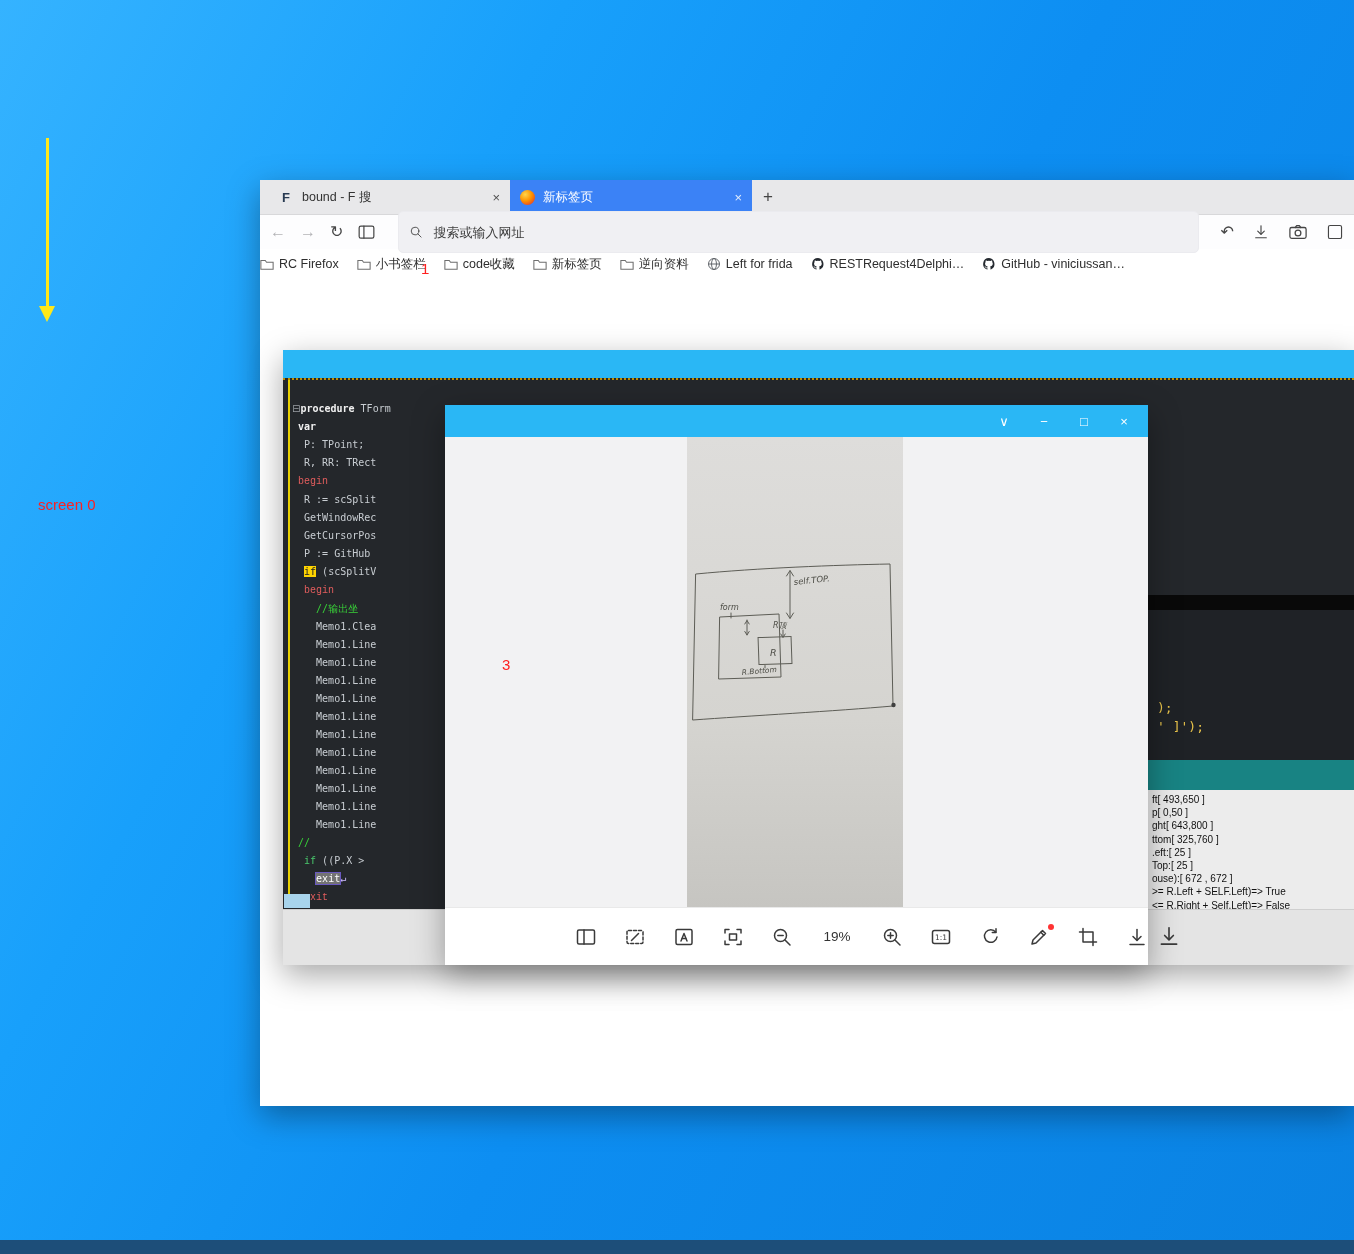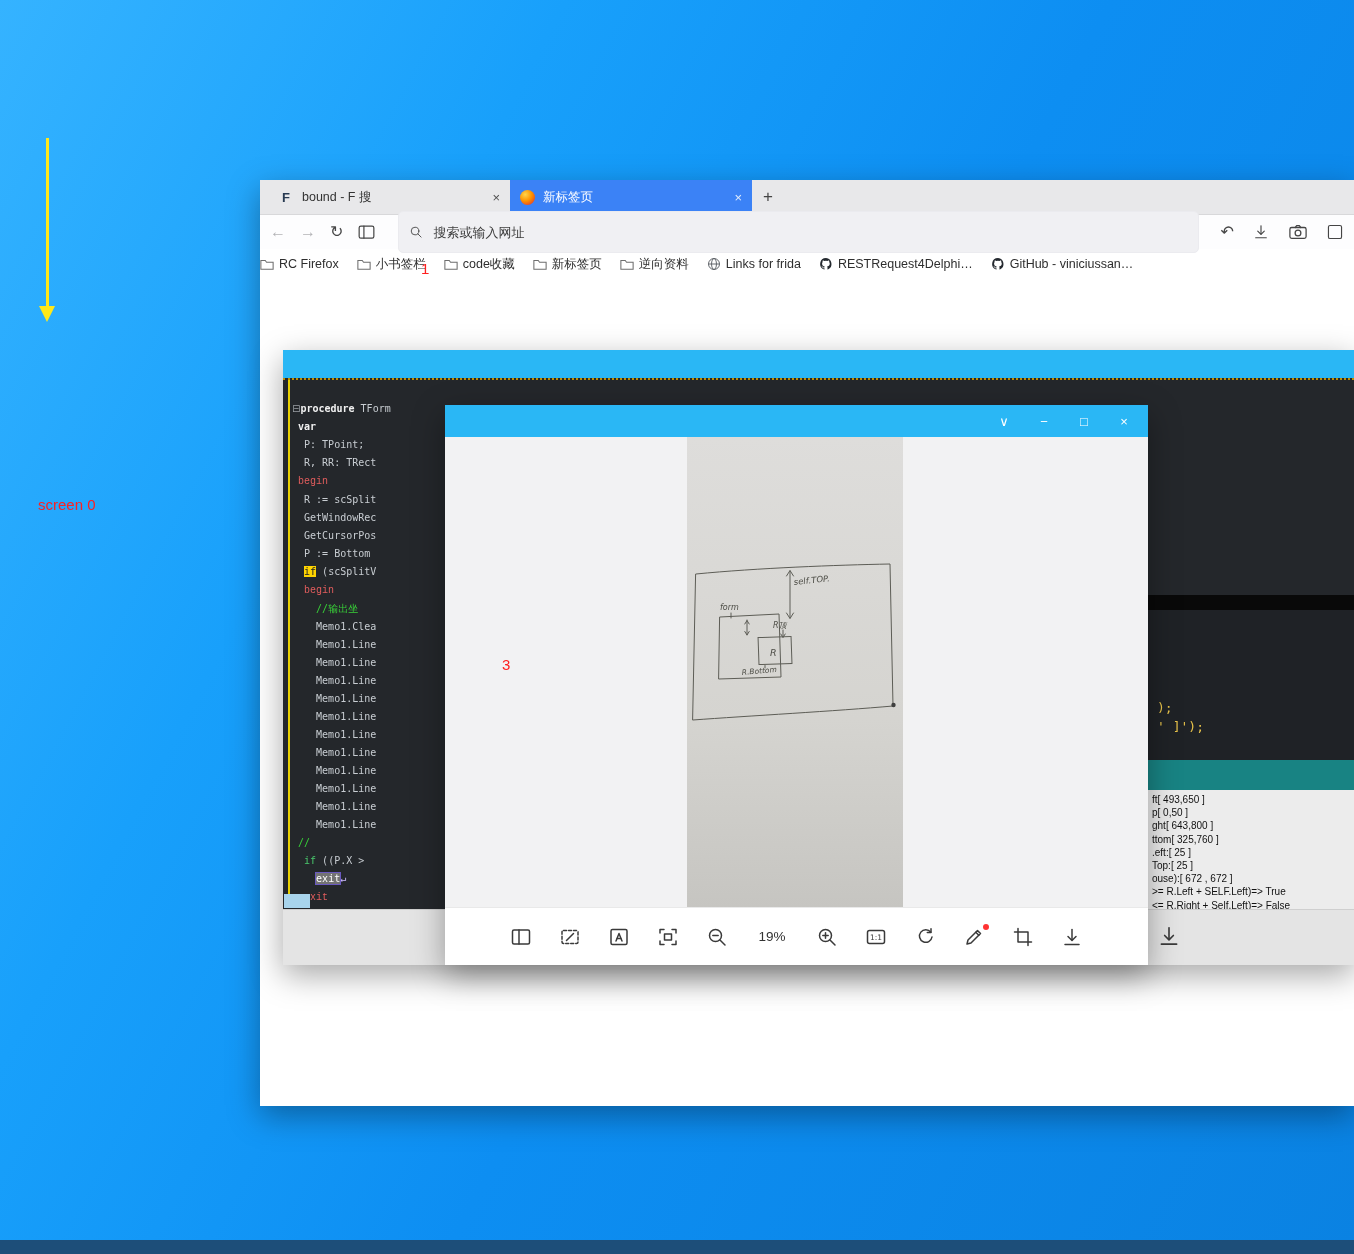--- a/index.html
+++ b/index.html
@@ -64,21 +64,21 @@
     border-top:1px solid #cfcfcf;}
   .ide-bottom .dl{position:absolute;left:874px;top:14px;}
   
   .viewer{left:445px;top:405px;width:703px;height:560px;z-index:30;background:#f2f2f3;}
   .v-titlebar{height:32px;background:#2ab7f5;display:flex;align-items:center;
     justify-content:flex-end;gap:24px;padding-right:16px;color:#fff;font-size:13px;}
   .v-ctl{width:16px;text-align:center;line-height:1;}
   .v-content{position:absolute;left:0;right:0;top:32px;bottom:57px;background:#f2f2f3;overflow:hidden;}
   .photo{position:absolute;left:242px;top:0;width:216px;height:471px;}
   .v-toolbar{position:absolute;left:0;right:0;bottom:0;height:57px;background:#fff;
-    border-top:1px solid #e9e9e9;display:flex;align-items:center;justify-content:center;gap:27px;}
+    border-top:1px solid #e9e9e9;display:flex;align-items:center;justify-content:flex-end;gap:27px;}
   .v-toolbar svg{display:block;}
   .zoom-label{font-size:13.5px;color:#333;min-width:34px;text-align:center;}
   .edit-wrap{position:relative;}
   .edit-dot{position:absolute;top:-2px;right:-4px;width:6px;height:6px;border-radius:50%;background:#f33;}
   
   .annot{position:absolute;z-index:99;pointer-events:none;}
   .arrow-line{left:46px;top:138px;width:3px;height:168px;background:#ffe81a;}
   .arrow-head{left:39px;top:306px;width:0;height:0;border-left:8px solid transparent;
     border-right:8px solid transparent;border-top:16px solid #ffe81a;}
   .red-label{color:#ff2020;font-size:15px;}
@@ -171,21 +171,21 @@
           <path d="M1 2.5 h5 l1.5 2 H15 v8 H1 z"></path>
         </svg>
         <span class="bm-label">逆向资料</span>
       </span>
       <span class="bm">
         <svg width="14" height="14" viewBox="0 0 16 16" fill="none" stroke="#5f6368" stroke-width="1.1">
           <circle cx="8" cy="8" r="6.3"></circle>
           <ellipse cx="8" cy="8" rx="2.8" ry="6.3"></ellipse>
           <path d="M1.7 8 h12.6"></path>
         </svg>
-        <span class="bm-label">Links for frida</span>
+        <span class="bm-label">Left for frida</span>
       </span>
       <span class="bm">
         <svg width="14" height="14" viewBox="0 0 16 16">
           <path fill="#24292f" d="M8 1.2a6.8 6.8 0 0 0-2.2 13.2c.3.1.5-.1.5-.3v-1.2c-1.9.4-2.3-.9-2.3-.9-.3-.8-.8-1-.8-1-.6-.4 0-.4 0-.4.7 0 1 .7 1 .7.6 1.1 1.6.8 2 .6 0-.5.2-.8.4-1-1.5-.2-3.1-.8-3.1-3.4 0-.7.3-1.3.7-1.8-.1-.2-.3-.9.1-1.8 0 0 .6-.2 1.9.7a6.5 6.5 0 0 1 3.4 0c1.3-.9 1.9-.7 1.9-.7.4.9.2 1.6.1 1.8.4.5.7 1.1.7 1.8 0 2.6-1.6 3.2-3.1 3.4.2.2.5.6.5 1.2v1.8c0 .2.2.4.5.3A6.8 6.8 0 0 0 8 1.2z"></path>
         </svg>
         <span class="bm-label">RESTRequest4Delphi…</span>
       </span>
       <span class="bm">
         <svg width="14" height="14" viewBox="0 0 16 16">
           <path fill="#24292f" d="M8 1.2a6.8 6.8 0 0 0-2.2 13.2c.3.1.5-.1.5-.3v-1.2c-1.9.4-2.3-.9-2.3-.9-.3-.8-.8-1-.8-1-.6-.4 0-.4 0-.4.7 0 1 .7 1 .7.6 1.1 1.6.8 2 .6 0-.5.2-.8.4-1-1.5-.2-3.1-.8-3.1-3.4 0-.7.3-1.3.7-1.8-.1-.2-.3-.9.1-1.8 0 0 .6-.2 1.9.7a6.5 6.5 0 0 1 3.4 0c1.3-.9 1.9-.7 1.9-.7.4.9.2 1.6.1 1.8.4.5.7 1.1.7 1.8 0 2.6-1.6 3.2-3.1 3.4.2.2.5.6.5 1.2v1.8c0 .2.2.4.5.3A6.8 6.8 0 0 0 8 1.2z"></path>
@@ -203,21 +203,21 @@
     <div class="gutter-line"></div>
     <div class="ide-code">
         <div class="code-line"><span class="fold">⊟</span><span class="kw">procedure</span><span class="id"> TForm</span></div>
         <div class="code-line"><span class="id"> </span><span class="kw">var</span></div>
         <div class="code-line"><span class="id">  P: TPoint;</span></div>
         <div class="code-line"><span class="id">  R, RR: TRect</span></div>
         <div class="code-line"><span class="id"> </span><span class="kwr">begin</span></div>
         <div class="code-line"><span class="id">  R := scSplit</span></div>
         <div class="code-line"><span class="id">  GetWindowRec</span></div>
         <div class="code-line"><span class="id">  GetCursorPos</span></div>
-        <div class="code-line"><span class="id">  P := Bottom</span></div>
+        <div class="code-line"><span class="id">  P := GitHub</span></div>
         <div class="code-line"><span class="id">  </span><span class="find">if</span><span class="id"> (scSplitV</span></div>
         <div class="code-line"><span class="id">  </span><span class="kwr">begin</span></div>
         <div class="code-line"><span class="id">    </span><span class="cmt">//输出坐</span></div>
         <div class="code-line"><span class="id">    Memo1.Clea</span></div>
         <div class="code-line"><span class="id">    Memo1.Line</span></div>
         <div class="code-line"><span class="id">    Memo1.Line</span></div>
         <div class="code-line"><span class="id">    Memo1.Line</span></div>
         <div class="code-line"><span class="id">    Memo1.Line</span></div>
         <div class="code-line"><span class="id">    Memo1.Line</span></div>
         <div class="code-line"><span class="id">    Memo1.Line</span></div>

